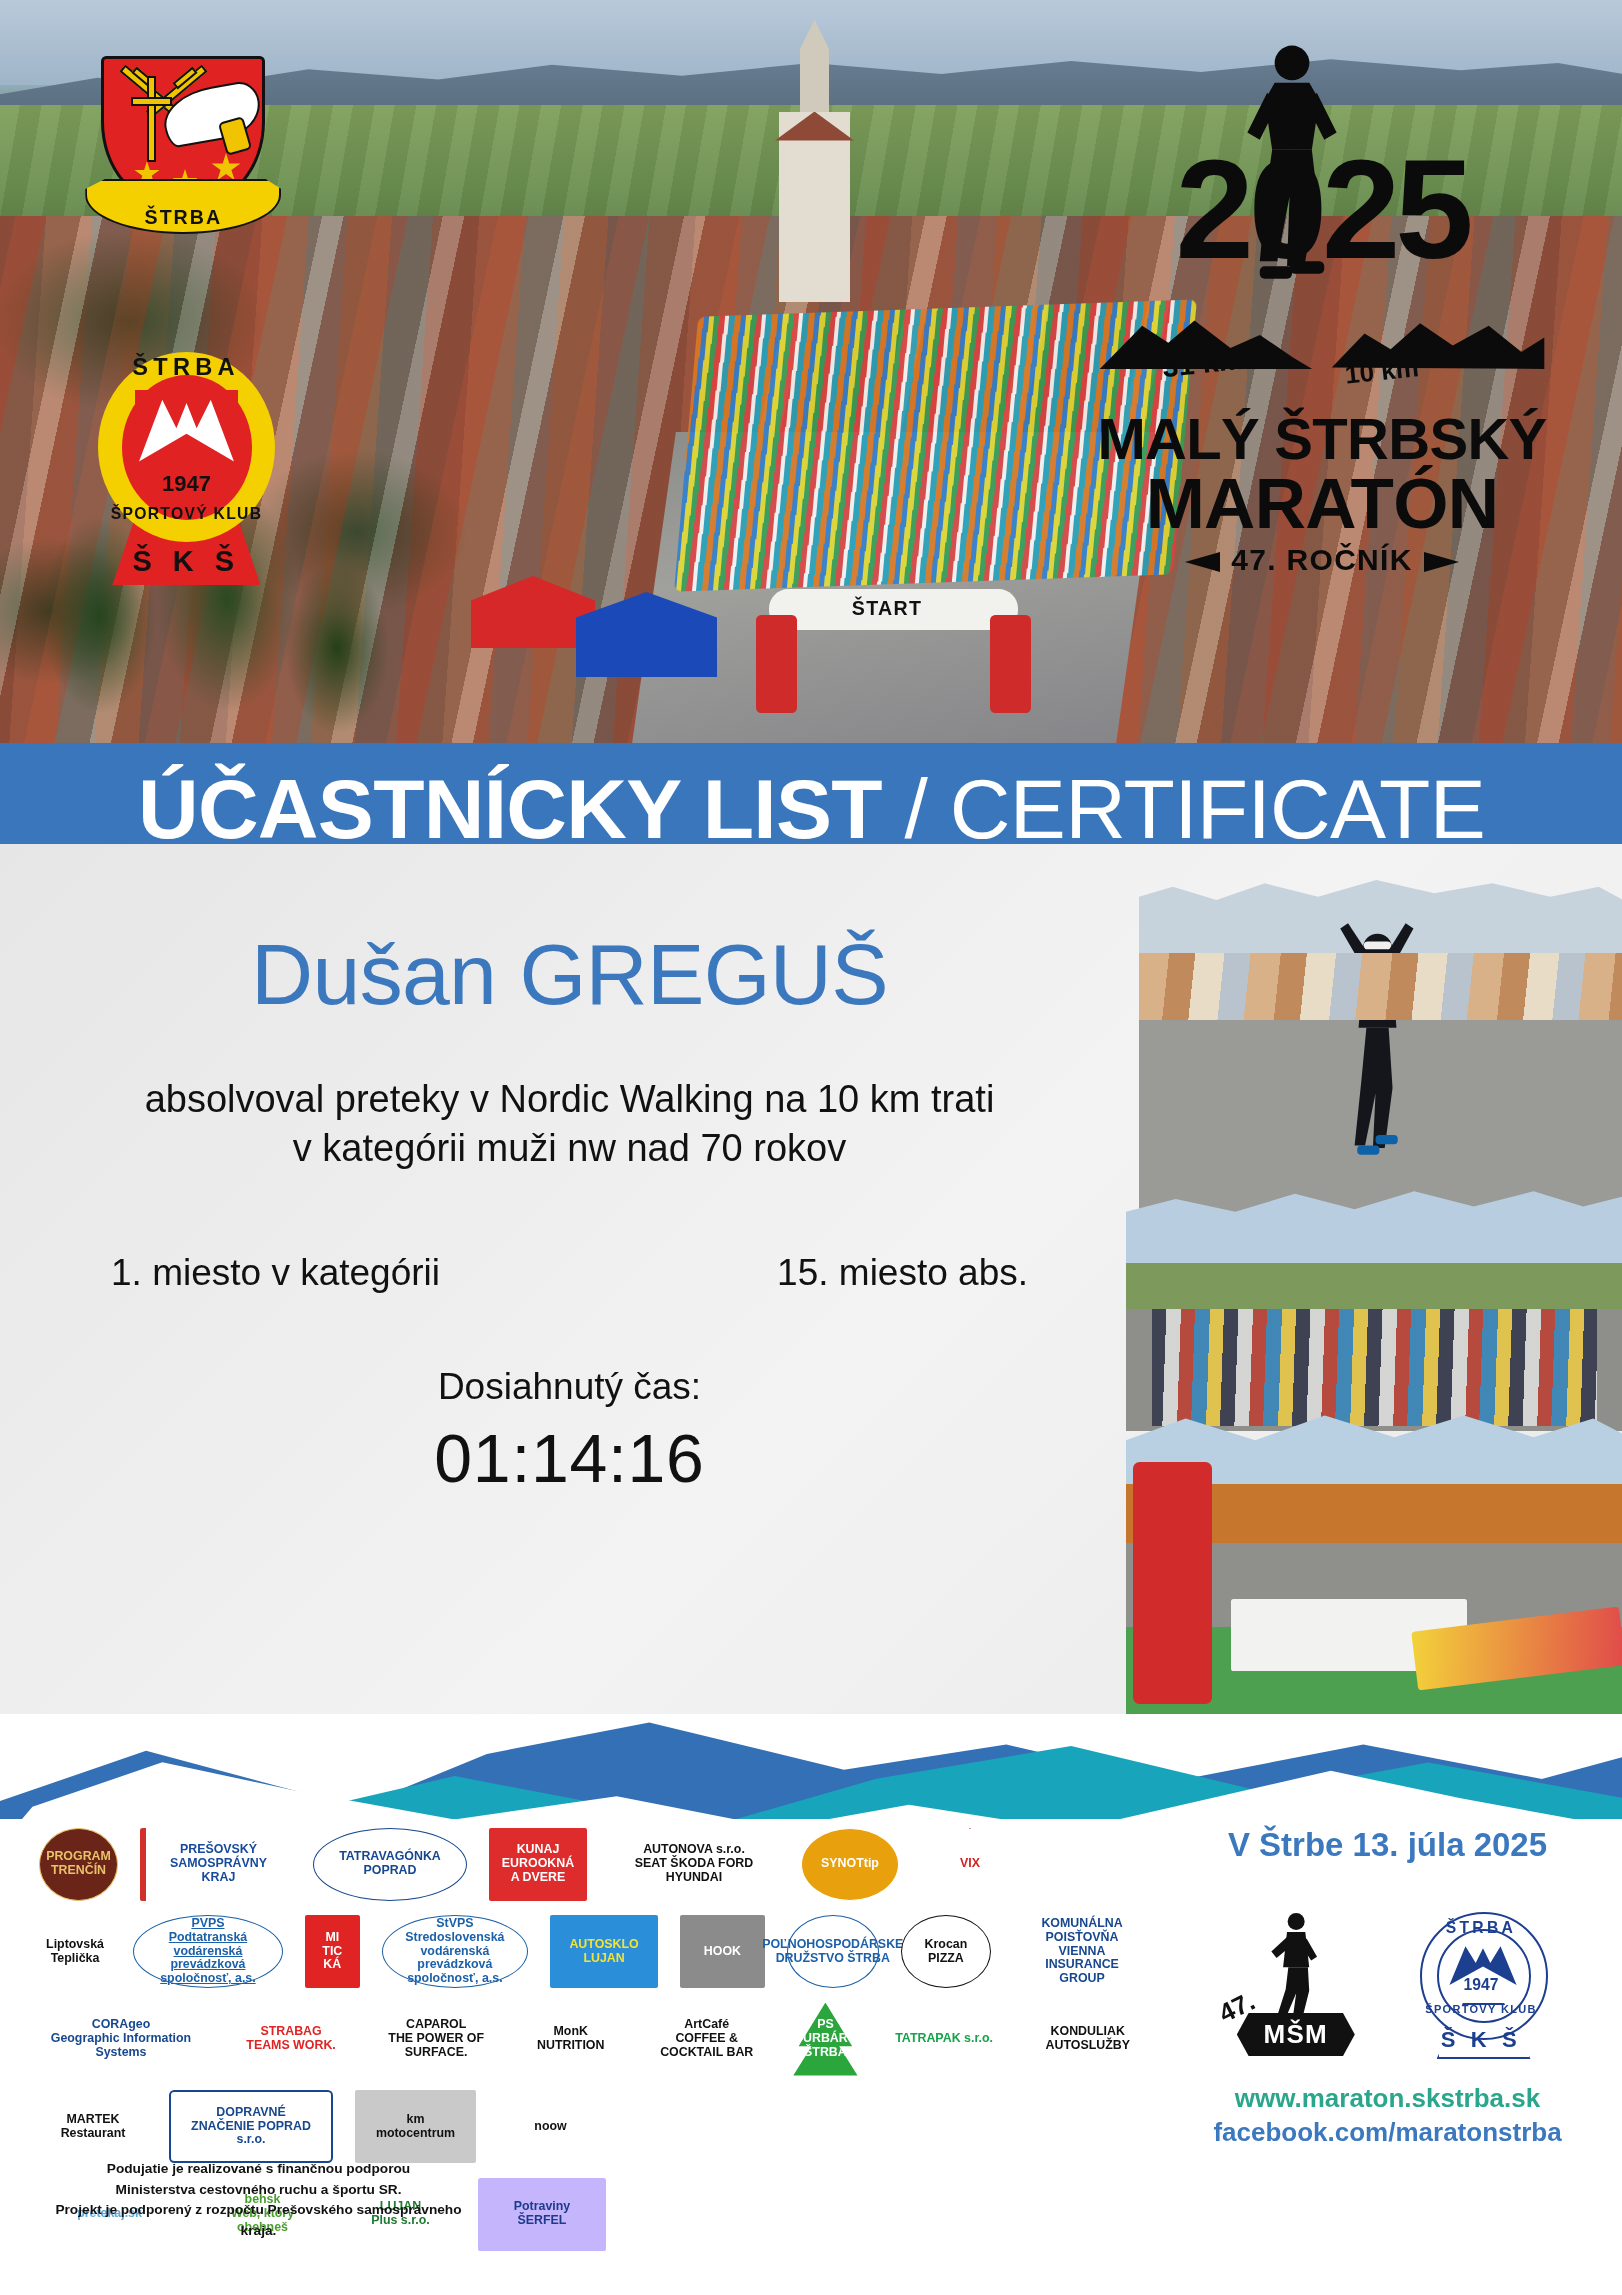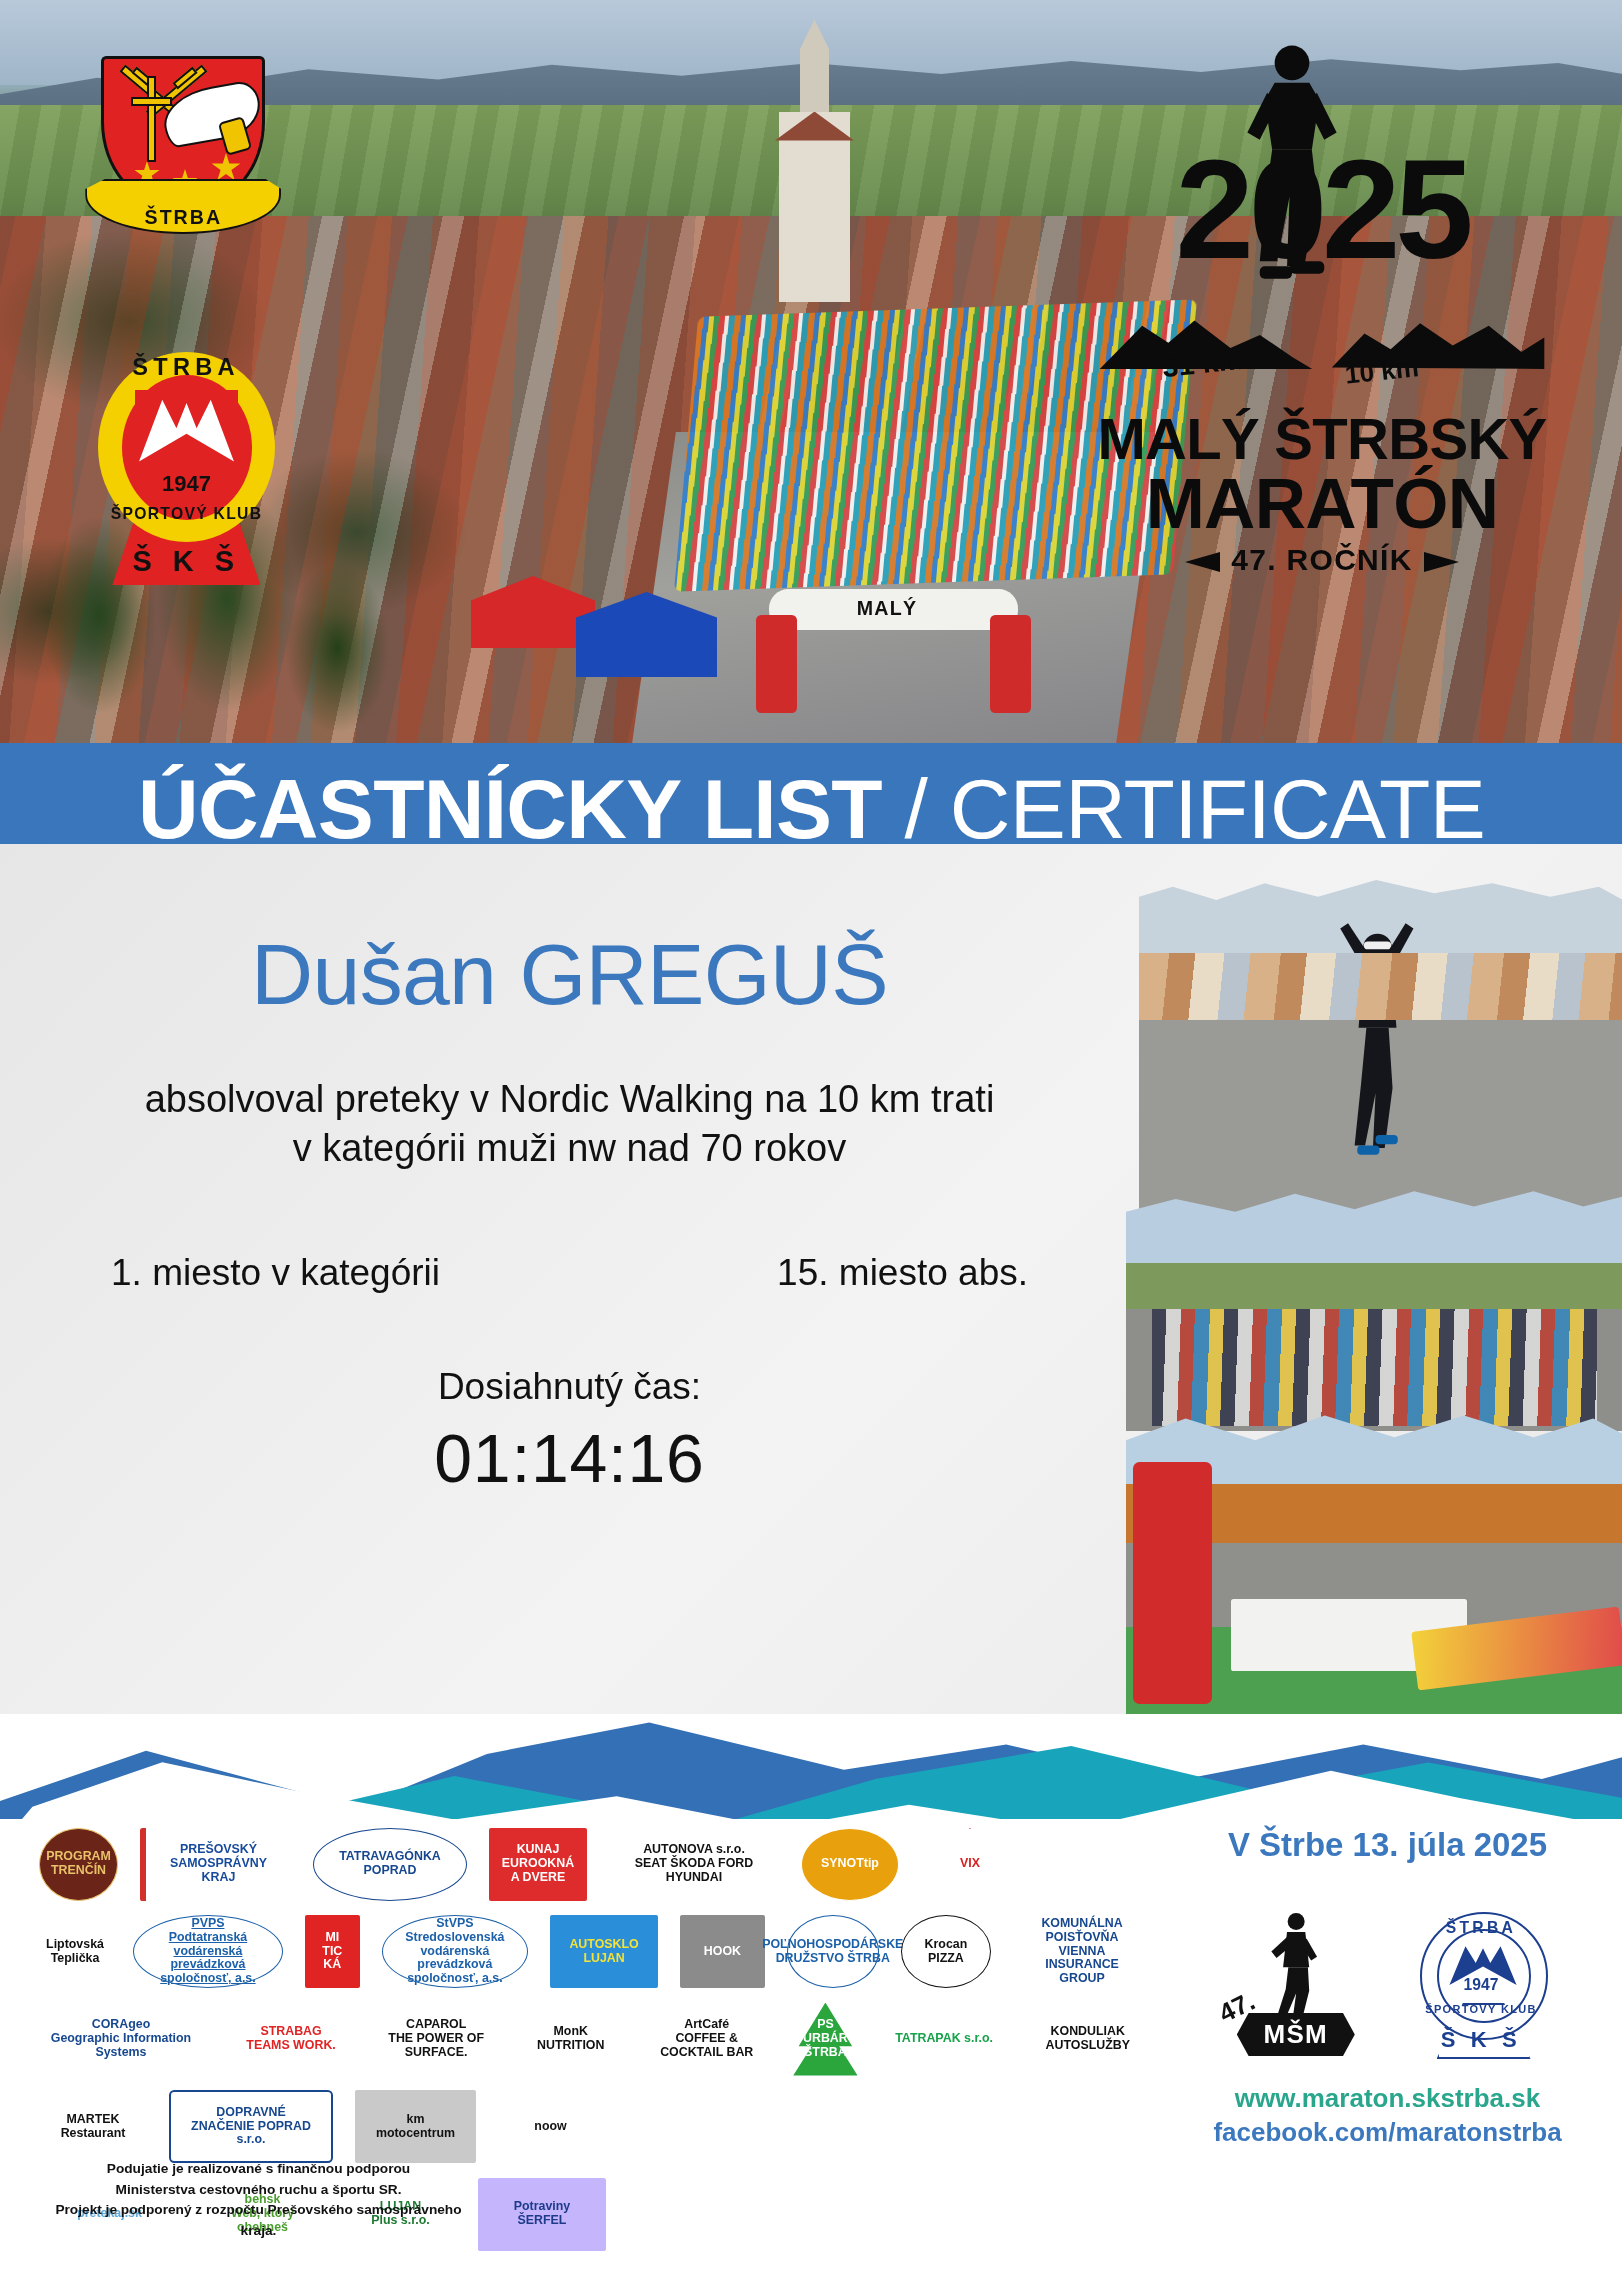--- a/index.html
+++ b/index.html
@@ -225,21 +225,21 @@
     </div>
     <div class="trees"></div>
     <div class="street"></div>
     <div class="crowd"></div>
     <div class="tent-red"></div>
     <div class="tent-blue"></div>
     <div class="start-arch">
       <div class="top"></div>
         <div class="leg l"></div>
         <div class="leg r"></div>
-      <div class="label">MALÝ</div>
+      <div class="label">ŠTART</div>
     </div>
 
     <div class="crest">
       <div class="crest-shield"></div>
       <div class="crest-cross cc2"></div>
         <div class="crest-cross cc2b"></div>
       <div class="crest-cross cc3"></div>
         <div class="crest-cross cc3b"></div>
       <div class="crest-cross cc1"></div>
         <div class="crest-cross cc1b"></div>

